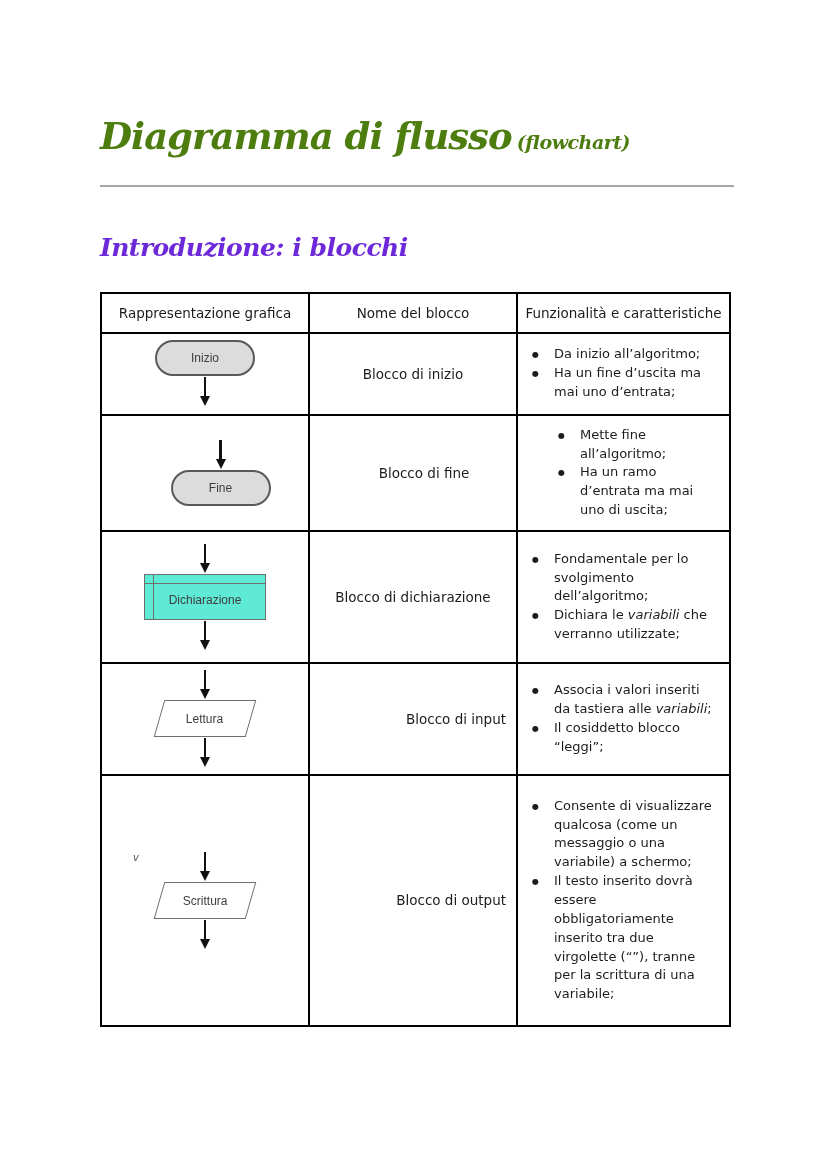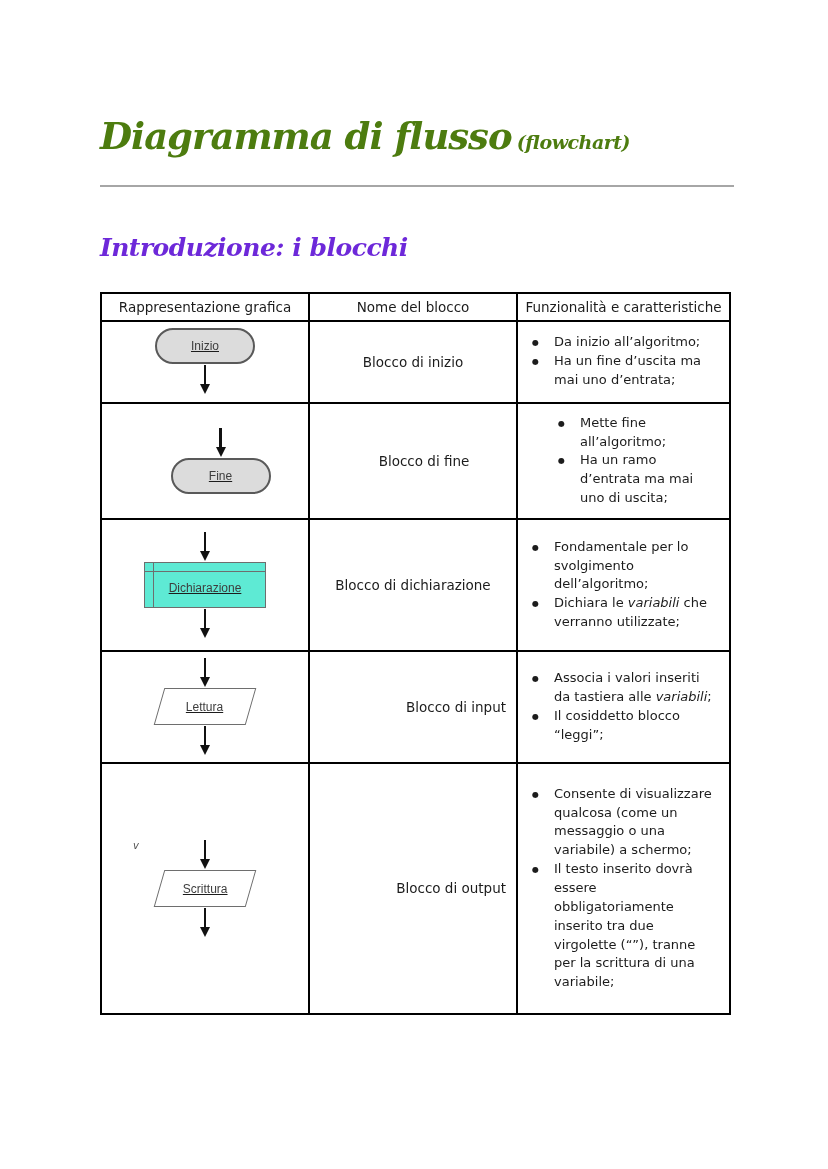--- a/index.html
+++ b/index.html
@@ -46,41 +46,41 @@
   table.blocks-table {
     border-collapse: collapse;
     table-layout: fixed;
     width: 629px;
     margin-top: 30px;
   }
   .blocks-table th, .blocks-table td { border: 2px solid #000; }
   .blocks-table th {
     font-weight: normal;
     font-size: 13.5px;
-    height: 28px;
+    height: 40px;
     text-align: center;
     padding: 0 4px;
     color: #1c1c1c;
   }
   tbody tr:nth-child(1) td { height: 82px; }
   tbody tr:nth-child(2) td { height: 93px; padding-left: 32px; }
   tbody tr:nth-child(3) td { height: 132px; }
   tbody tr:nth-child(4) td { height: 112px; }
   tbody tr:nth-child(5) td { height: 251px; }
 
   .name-cell { font-size: 13.5px; text-align: center; vertical-align: middle; padding: 0 10px; }
   .name-cell.align-left { text-align: right; margin-top: 33px; }
 
   .features-cell { vertical-align: middle; padding: 10px 6px; }
   .features-cell ul { list-style: none; margin: 0; padding: 0; font-size: 13px; line-height: 1.45; }
   .features-cell li { position: relative; padding-left: 30px; padding-right: 4px; }
   .features-cell li::before { content: "●"; position: absolute; left: 8px; top: 4px; font-size: 8px; }
   em { font-style: italic; }
 
-  .shape-cell { vertical-align: middle; position: relative; text-decoration: underline; }
+  .shape-cell { vertical-align: middle; position: relative; }
   .shape-stack { display: flex; flex-direction: column; align-items: center; }
 
   .flow-arrow { display: flex; flex-direction: column; align-items: center; margin: 1px 0; }
   .flow-arrow .stem { width: 2.5px; height: 19px; background: #111; }
   .flow-arrow .head {
     width: 0; height: 0;
     border-left: 5.5px solid transparent;
     border-right: 5.5px solid transparent;
     border-top: 10px solid #111;
   }

